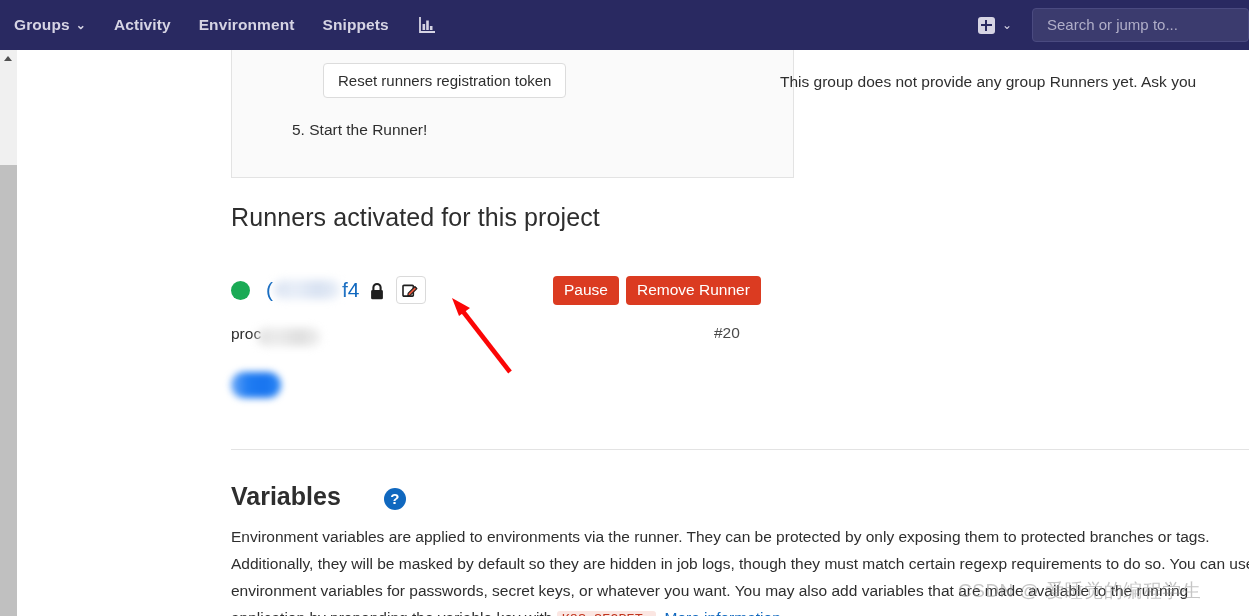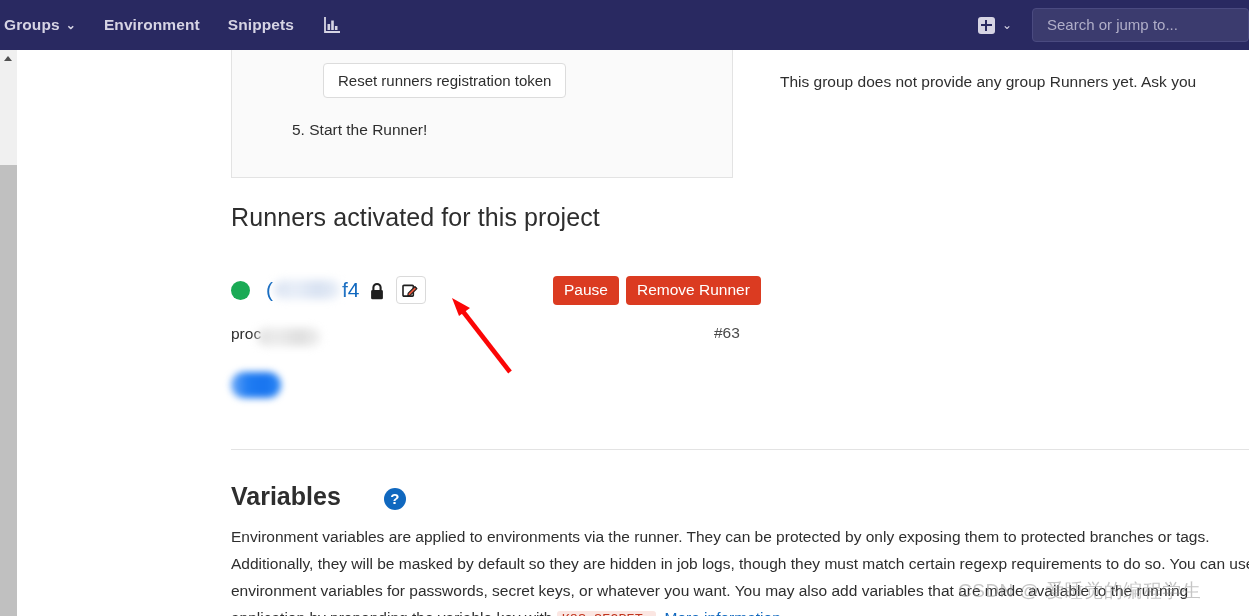--- a/index.html
+++ b/index.html
@@ -25,21 +25,21 @@
     background: #292961;
     display: flex;
     align-items: center;
     box-sizing: border-box;
     z-index: 40;
   }
   .nav-left {
     display: flex;
     align-items: center;
     height: 50px;
-    padding-left: 4px;
+    padding-left: 14px;
   }
   .nav-item {
     color: #d6d4e4;
     font-size: 15.5px;
     font-weight: bold;
     line-height: 50px;
     padding: 0 14px;
     white-space: nowrap;
     cursor: pointer;
     letter-spacing: .1px;
@@ -150,21 +150,21 @@
     height: 566px;
     background: #ffffff;
     overflow: hidden;
   }
 
   
   .install-panel {
     position: absolute;
     left: 214px;
     top: 0px;
-    width: 502px;
+    width: 563px;
     height: 128px;
     background: #fafafa;
     border-left: 1px solid #e3e3e3;
     border-right: 1px solid #e3e3e3;
     border-bottom: 1px solid #e3e3e3;
     box-sizing: border-box;
   }
   .reset-btn {
     position: absolute;
     left: 91px;
@@ -410,20 +410,21 @@
   }
 </style>
 </head>
 <body>
 
 <div class="navbar">
   <div class="nav-left">
     <div class="nav-item first">
       <span>Groups</span><span class="nav-caret">⌄</span>
     </div>
+    <div class="nav-item">Activity</div>
     <div class="nav-item">Environment</div>
     <div class="nav-item">Snippets</div>
     <div class="nav-chart-icon">
       <svg width="20" height="20" viewBox="0 0 20 20">
         <path d="M3 2 L3 17 L18 17" stroke="#d6d4e4" stroke-width="1.8" fill="none"></path>
         <rect x="5.5" y="9" width="2.6" height="6" fill="#d6d4e4"></rect>
         <rect x="9.2" y="5.5" width="2.6" height="9.5" fill="#d6d4e4"></rect>
         <rect x="12.9" y="11" width="2.6" height="4" fill="#d6d4e4"></rect>
       </svg>
     </div>
@@ -478,21 +479,21 @@
 
       <span class="btn-group">
         <button class="btn-red">Pause</button>
         <button class="btn-red">Remove Runner</button>
       </span>
     </div>
 
     <div class="runner-line2">
       <span class="proj-text">proc</span>
       <span class="blur-proj"></span>
-      <span class="runner-num">#63</span>
+      <span class="runner-num">#20</span>
     </div>
 
     <div class="tag-badge"></div>
   </div>
 
   <div class="divider"></div>
 
   <div class="h2-vars">
     <span>Variables</span>
     <span class="help-icon">?</span>

